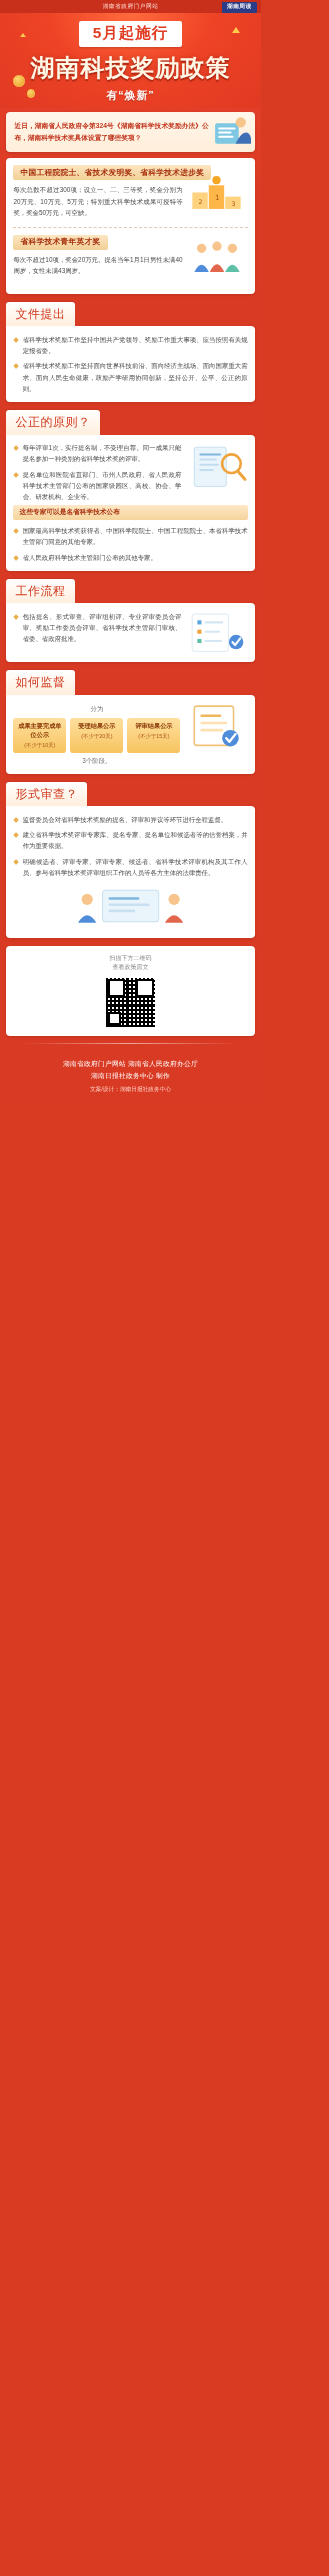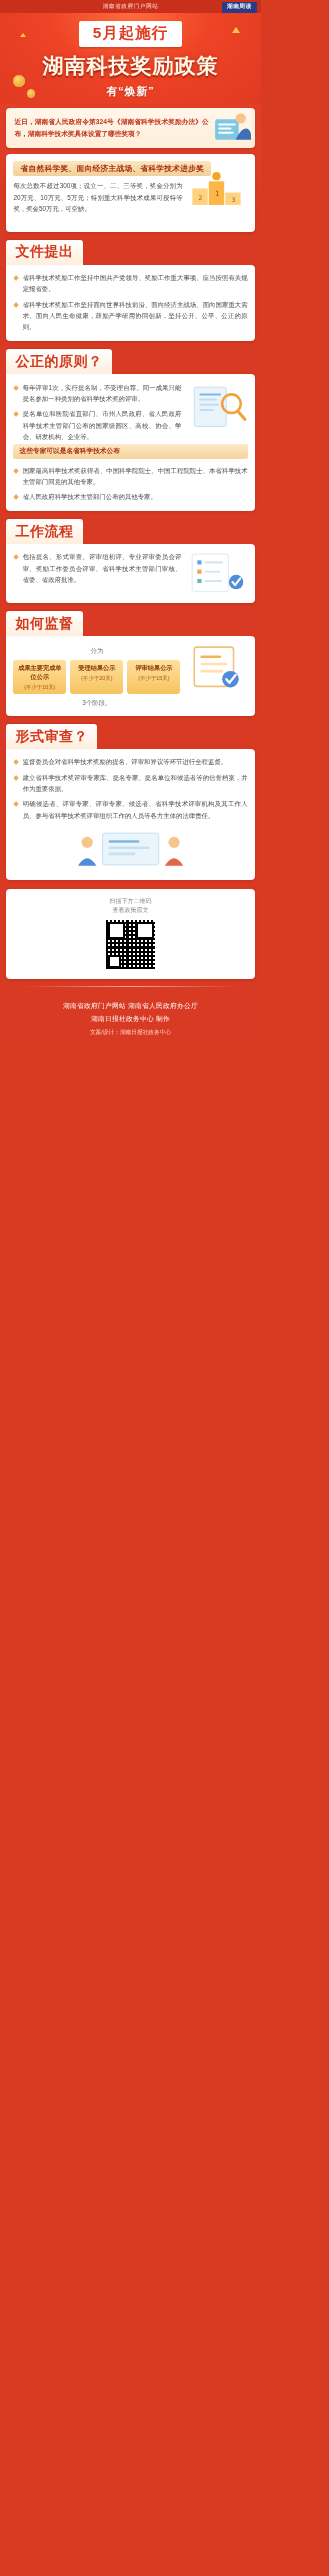--- a/index.html
+++ b/index.html
@@ -68,21 +68,21 @@
     position: absolute;
     top: 6.2px;
     width: 13.4px; height: 11.3px;
     background: #f7c84b;
     z-index: -1;
   }
   .hero .ribbon::before { left: -10.3px; clip-path: polygon(0 0,100% 22%,100% 78%,0 100%,22% 50%); }
   .hero .ribbon::after  { right: -10.3px; clip-path: polygon(100% 0,0 22%,0 78%,100% 100%,78% 50%); }
   .hero h1 {
     margin-top: 5.2px;
-    font-size: 21px;
+    font-size: 24px;
     color: #fff8e6;
     letter-spacing: 1px;
     text-shadow: 0 1.5px 0 #b32a15, 0 0 5.2px rgba(0,0,0,.2);
     font-weight: bold;
   }
   .hero .sub {
     margin-top: 5.2px;
     display: inline-block;
     font-size: 10.8px;
     color: #fff;
@@ -166,22 +166,22 @@
     width: 62px; height: 37px;
   }
   .award-block .award-body.narrow { padding-right: 65px; }
 
   
   .sec-title {
     margin: 8.2px 6.2px 0;
     display: inline-block;
     background: linear-gradient(180deg,#ffffff,#ffeedd);
     color: #d23a1f;
-    font-size: 14px;
-    font-weight: bold;
+    font-size: 12px;
+    font-weight: normal;
     padding: 3.6px 9.3px;
     border-radius: 3.1px 3.1px 0 0;
     letter-spacing: 0.5px;
     box-shadow: 0 -0.5px 1.5px rgba(0,0,0,.08);
   }
   .sec-body {
     margin: 0 6.2px;
     background: #fff;
     border-radius: 0 4.1px 4.1px 4.1px;
     padding: 7.2px 7.2px 8.2px;
@@ -338,34 +338,46 @@
         <path d="M48 66 q10 -22 20 -22 q10 0 12 22 z" fill="#3f6fb5"></path>
       </svg>
     </div>
   </div>
 
   
   <div class="card">
 
 
     <div class="award-block">
-      <span class="award-head">省自然科学奖、面向经济主战场、省科学技术进步奖</span>
+      <span class="award-head">中国工程院院士、省技术发明奖、省科学技术进步奖</span>
       <div class="award-body narrow">每次总数不超过300项；设立一、二、三等奖，奖金分别为20万元、10万元、5万元；特别重大科学技术成果可授特等奖，奖金50万元，可空缺。</div>
       <svg class="award-art" viewBox="0 0 120 72">
         <rect x="44" y="22" width="30" height="46" fill="#ffb648"></rect>
         <rect x="12" y="36" width="30" height="32" fill="#ffd27f"></rect>
         <rect x="76" y="44" width="30" height="24" fill="#ffd27f"></rect>
         <text x="56" y="50" font-size="14" fill="#a8530b" font-family="DejaVu Sans">1</text>
         <text x="24" y="58" font-size="12" fill="#a8530b" font-family="DejaVu Sans">2</text>
         <text x="88" y="62" font-size="12" fill="#a8530b" font-family="DejaVu Sans">3</text>
         <circle cx="59" cy="12" r="8" fill="#f5a623"></circle>
       </svg>
     </div>
 
 
+    <div class="award-block">
+      <span class="award-head">省科学技术青年英才奖</span>
+      <div class="award-body narrow">每次不超过10项，奖金20万元。提名当年1月1日男性未满40周岁，女性未满43周岁。</div>
+      <svg class="award-art" viewBox="0 0 120 72">
+        <circle cx="30" cy="20" r="9" fill="#f7c58b"></circle>
+        <path d="M16 66 q14 -28 28 0 z" fill="#4f8ddb"></path>
+        <circle cx="60" cy="16" r="9" fill="#f7c58b"></circle>
+        <path d="M46 66 q14 -30 28 0 z" fill="#e2664b"></path>
+        <circle cx="90" cy="20" r="9" fill="#f7c58b"></circle>
+        <path d="M76 66 q14 -28 28 0 z" fill="#5fc0a8"></path>
+      </svg>
+    </div>
 
   </div>
 
   
   <div class="sec-title">文件提出</div>
   <div class="sec-body">
     <ul class="bullets">
       <li>省科学技术奖励工作坚持中国共产党领导、奖励工作重大事项、应当按照有关规定报省委。</li>
       <li>省科学技术奖励工作坚持面向世界科技前沿、面向经济主战场、面向国家重大需求、面向人民生命健康，鼓励产学研用协同创新，坚持公开、公平、公正的原则。</li>
     </ul>

